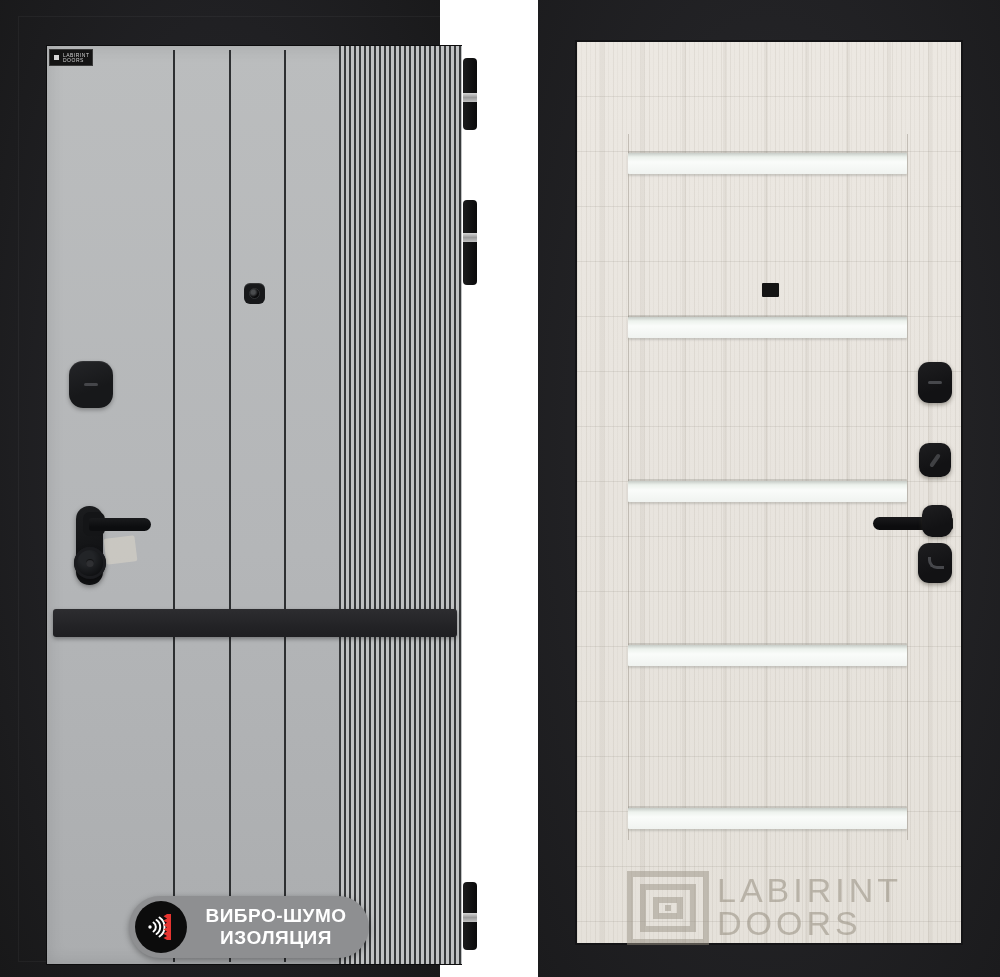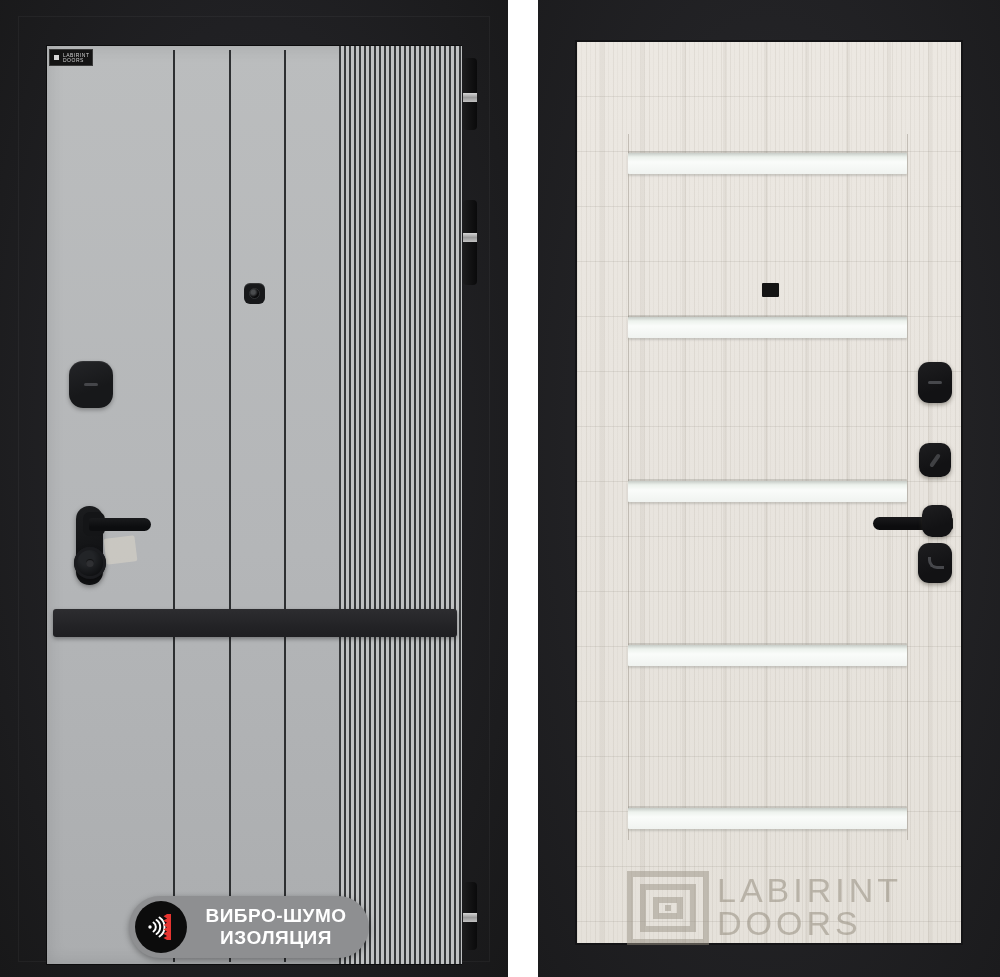--- a/index.html
+++ b/index.html
@@ -4,21 +4,21 @@
 <style>
   html,body{margin:0;padding:0;}
   body{
     width:1000px;height:977px;position:relative;background:#ffffff;overflow:hidden;
     font-family:"Liberation Sans", sans-serif;
   }
   .abs{position:absolute;}
 
   
   .photo-left{
-    left:0;top:0;width:508px;height:977px;
+    left:0;top:0;width:440px;height:977px;
     background:radial-gradient(ellipse at 50% 45%, #28282b 0%, #202023 55%, #181819 100%);
   }
   .frame-line{
     left:18px;top:16px;width:470px;height:944px;
     border:1px solid rgba(255,255,255,0.045);
   }
   .panel-ext{
     left:46px;top:45px;width:416px;height:920px;
     background:linear-gradient(180deg,#bbbdbe 0%,#b4b6b8 55%,#abadaf 100%);
     border:1px solid #0d0d0e;box-sizing:border-box;

